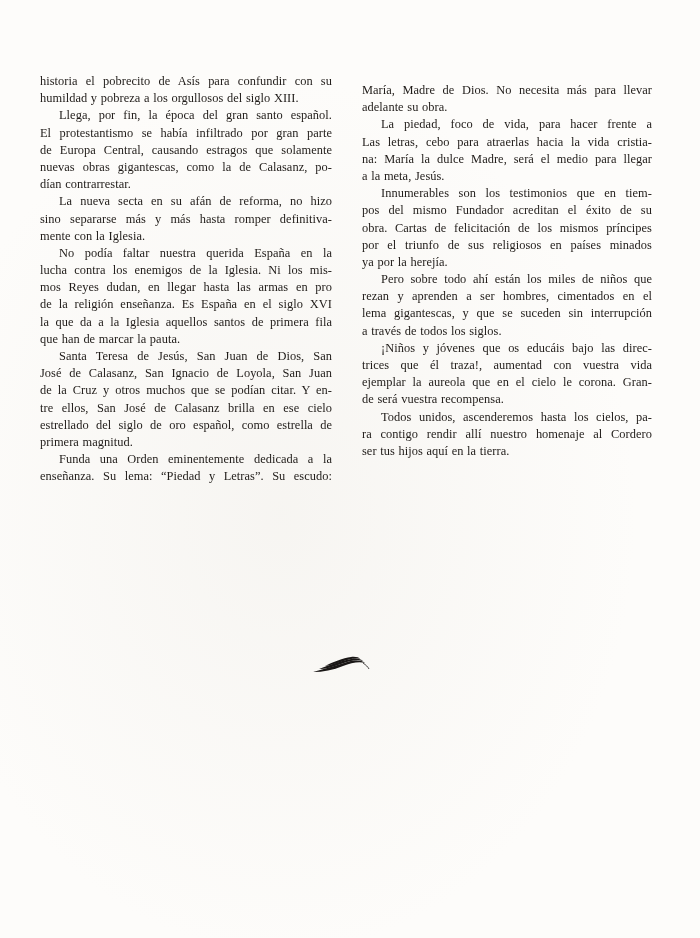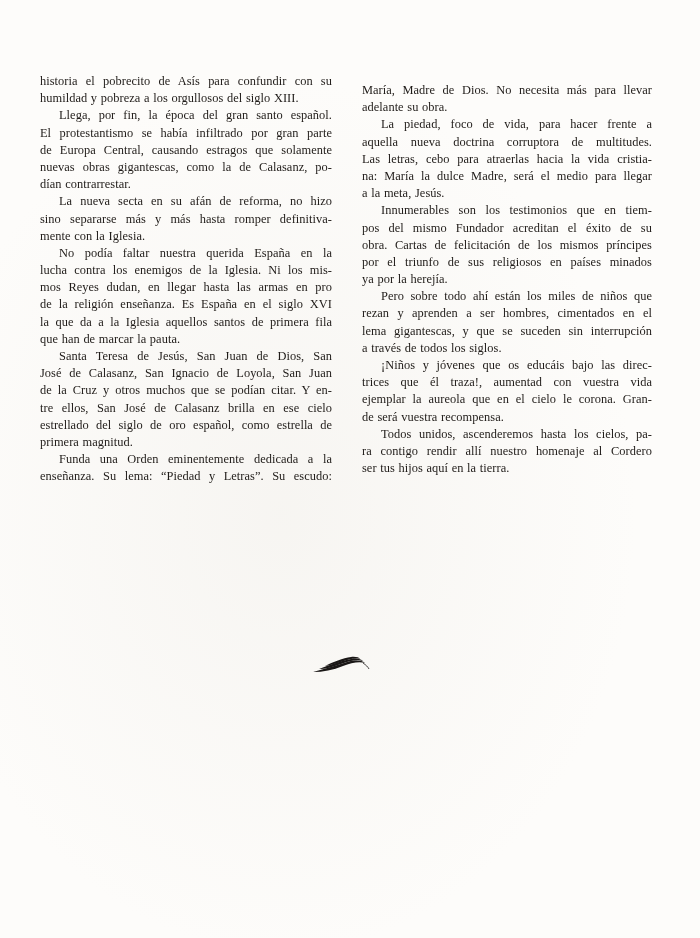--- a/index.html
+++ b/index.html
@@ -103,21 +103,20 @@
     </p>
   </div>
 
   <div class="column col-right">
     <p class="para">
       <span class="line">María, Madre de Dios. No necesita más para llevar</span>
       <span class="line last">adelante su obra.</span>
     </p>
     <p class="para">
       <span class="line indent">La piedad, foco de vida, para hacer frente a</span>
-      <span class="line">aquella nueva doctrina corruptora de multitudes.</span>
       <span class="line">Las letras, cebo para atraerlas hacia la vida cristia-</span>
       <span class="line">na: María la dulce Madre, será el medio para llegar</span>
       <span class="line last">a la meta, Jesús.</span>
     </p>
     <p class="para">
       <span class="line indent">Innumerables son los testimonios que en tiem-</span>
       <span class="line">pos del mismo Fundador acreditan el éxito de su</span>
       <span class="line">obra. Cartas de felicitación de los mismos príncipes</span>
       <span class="line">por el triunfo de sus religiosos en países minados</span>
       <span class="line last">ya por la herejía.</span>

